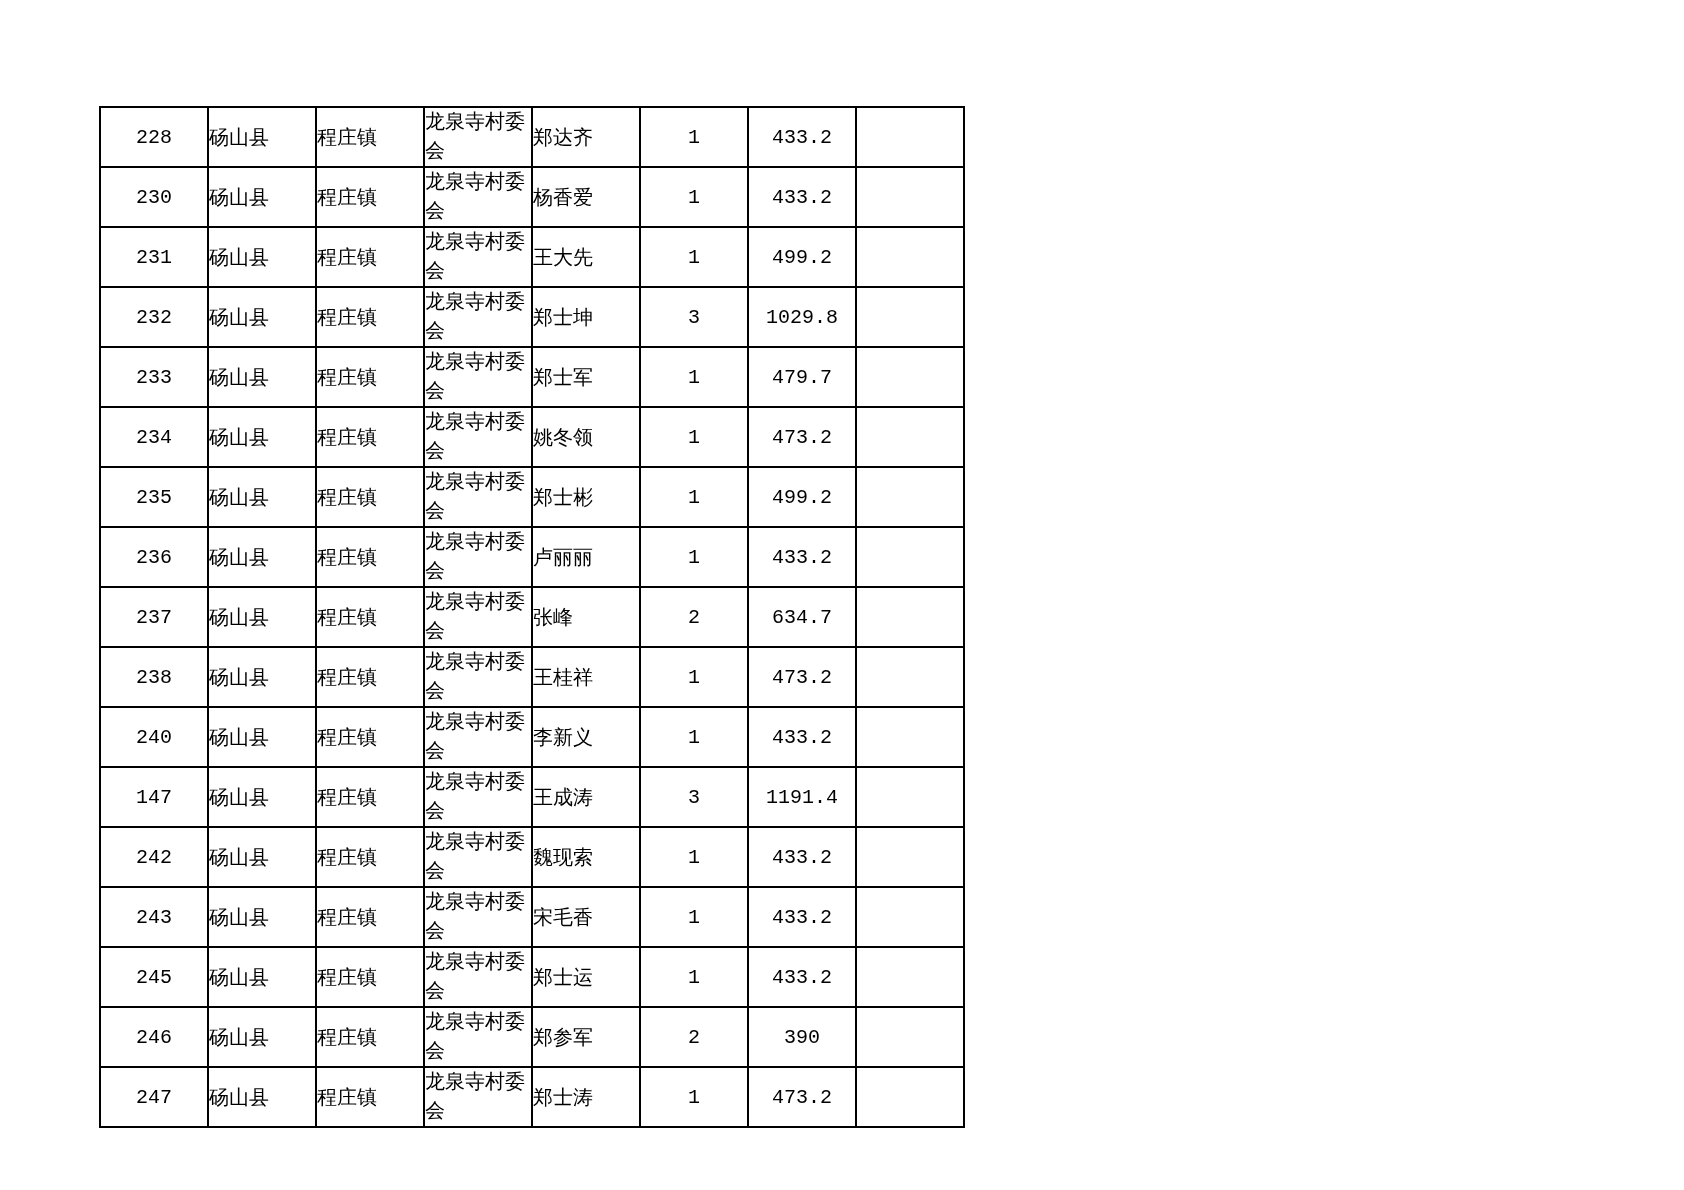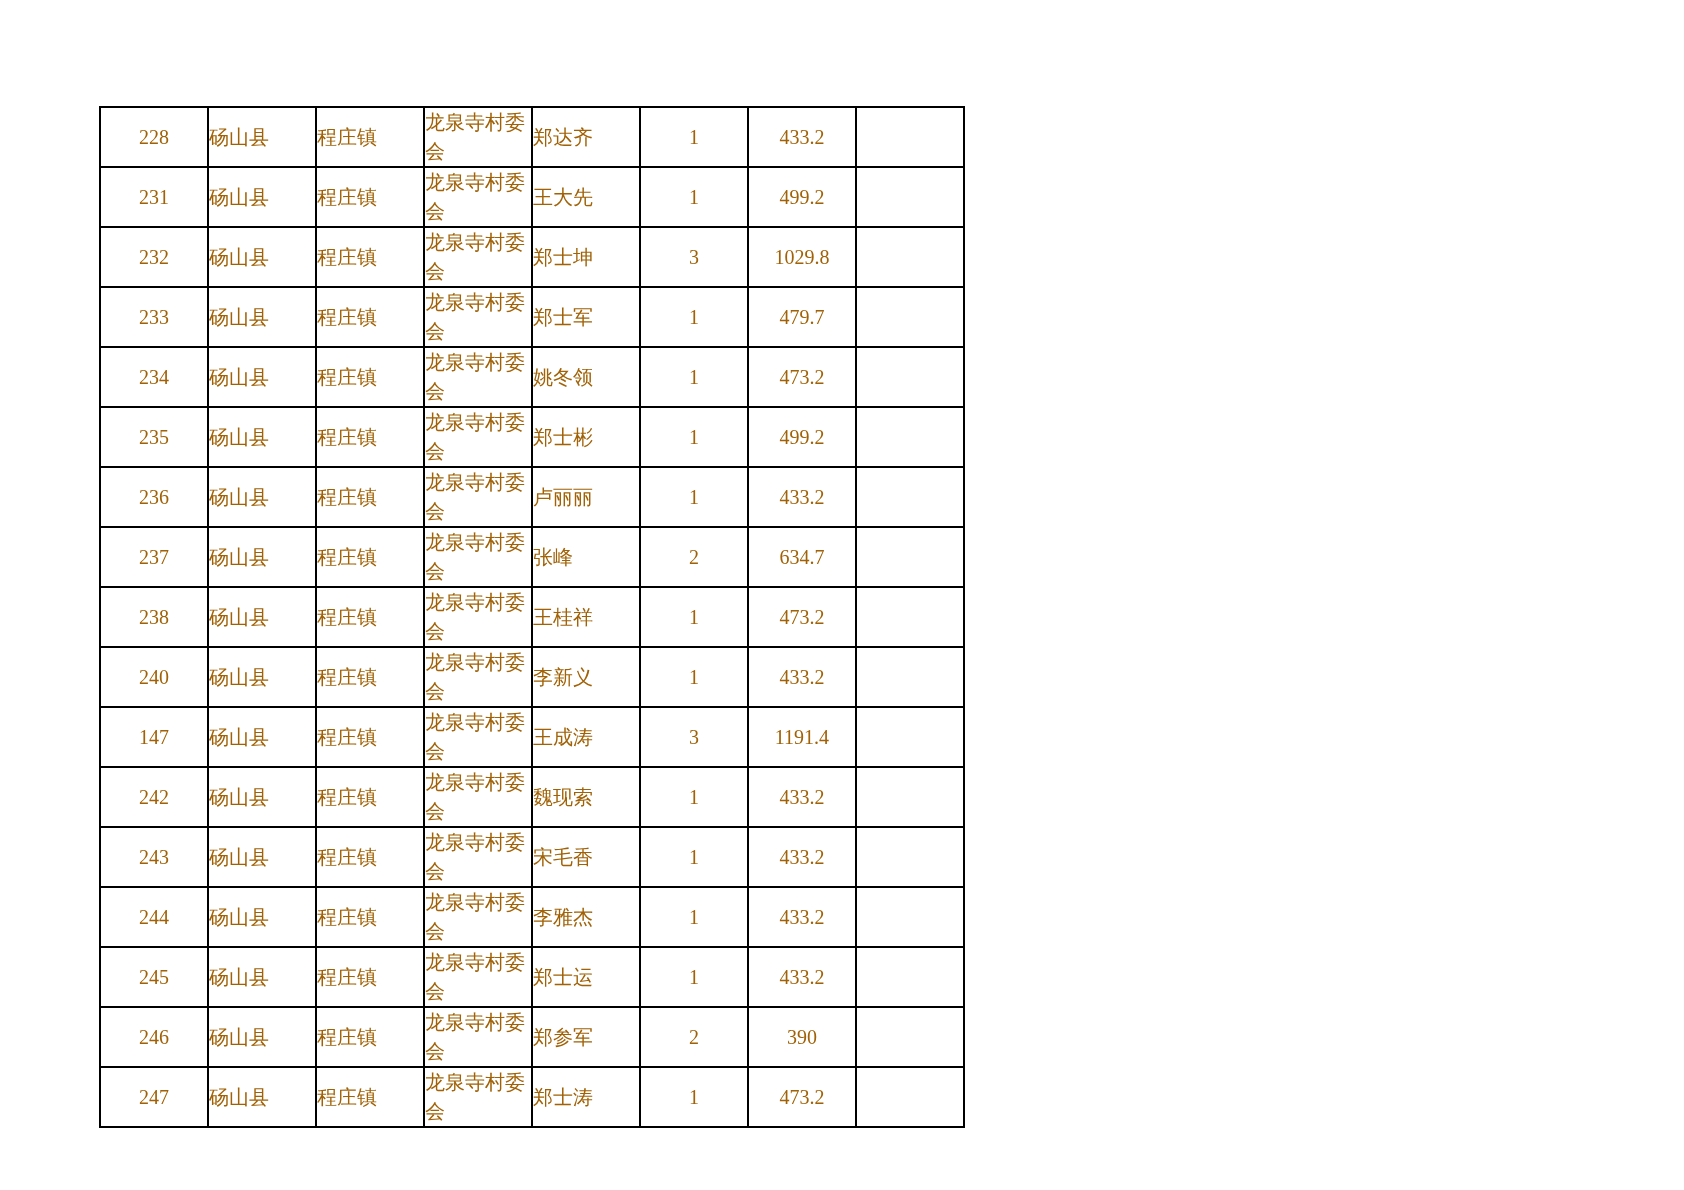--- a/index.html
+++ b/index.html
@@ -6,22 +6,22 @@
     margin: 0;
     padding: 0;
     background: #ffffff;
   }
   .page {
     position: relative;
     width: 1536px;
     height: 1190px;
     background: #ffffff;
     overflow: hidden;
-    font-family: Liberation Serif, serif;
-    color: #a16207;
+    font-family: Liberation Mono, monospace;
+    color: #000000;
   }
   table.datagrid {
     position: absolute;
     left: 99px;
     top: 106px;
     border-collapse: collapse;
     table-layout: fixed;
     width: 864px;
   }
   table.datagrid td {
@@ -59,20 +59,30 @@
     <td class="c-left">砀山县</td>
     <td class="c-left">程庄镇</td>
     <td class="c-left c-village">龙泉寺村委会</td>
     <td class="c-left">郑达齐</td>
     <td class="c-center">1</td>
     <td class="c-center">433.2</td>
     <td class="c-center"></td>
   </tr>
 
 
+  <tr>
+    <td class="c-center">230</td>
+    <td class="c-left">砀山县</td>
+    <td class="c-left">程庄镇</td>
+    <td class="c-left c-village">龙泉寺村委会</td>
+    <td class="c-left">杨香爱</td>
+    <td class="c-center">1</td>
+    <td class="c-center">433.2</td>
+    <td class="c-center"></td>
+  </tr>
 
   <tr>
     <td class="c-center">231</td>
     <td class="c-left">砀山县</td>
     <td class="c-left">程庄镇</td>
     <td class="c-left c-village">龙泉寺村委会</td>
     <td class="c-left">王大先</td>
     <td class="c-center">1</td>
     <td class="c-center">499.2</td>
     <td class="c-center"></td>
@@ -193,30 +203,20 @@
     <td class="c-center">243</td>
     <td class="c-left">砀山县</td>
     <td class="c-left">程庄镇</td>
     <td class="c-left c-village">龙泉寺村委会</td>
     <td class="c-left">宋毛香</td>
     <td class="c-center">1</td>
     <td class="c-center">433.2</td>
     <td class="c-center"></td>
   </tr>
 
-  <tr>
-    <td class="c-center">244</td>
-    <td class="c-left">砀山县</td>
-    <td class="c-left">程庄镇</td>
-    <td class="c-left c-village">龙泉寺村委会</td>
-    <td class="c-left">李雅杰</td>
-    <td class="c-center">1</td>
-    <td class="c-center">433.2</td>
-    <td class="c-center"></td>
-  </tr>
 
   <tr>
     <td class="c-center">245</td>
     <td class="c-left">砀山县</td>
     <td class="c-left">程庄镇</td>
     <td class="c-left c-village">龙泉寺村委会</td>
     <td class="c-left">郑士运</td>
     <td class="c-center">1</td>
     <td class="c-center">433.2</td>
     <td class="c-center"></td>

